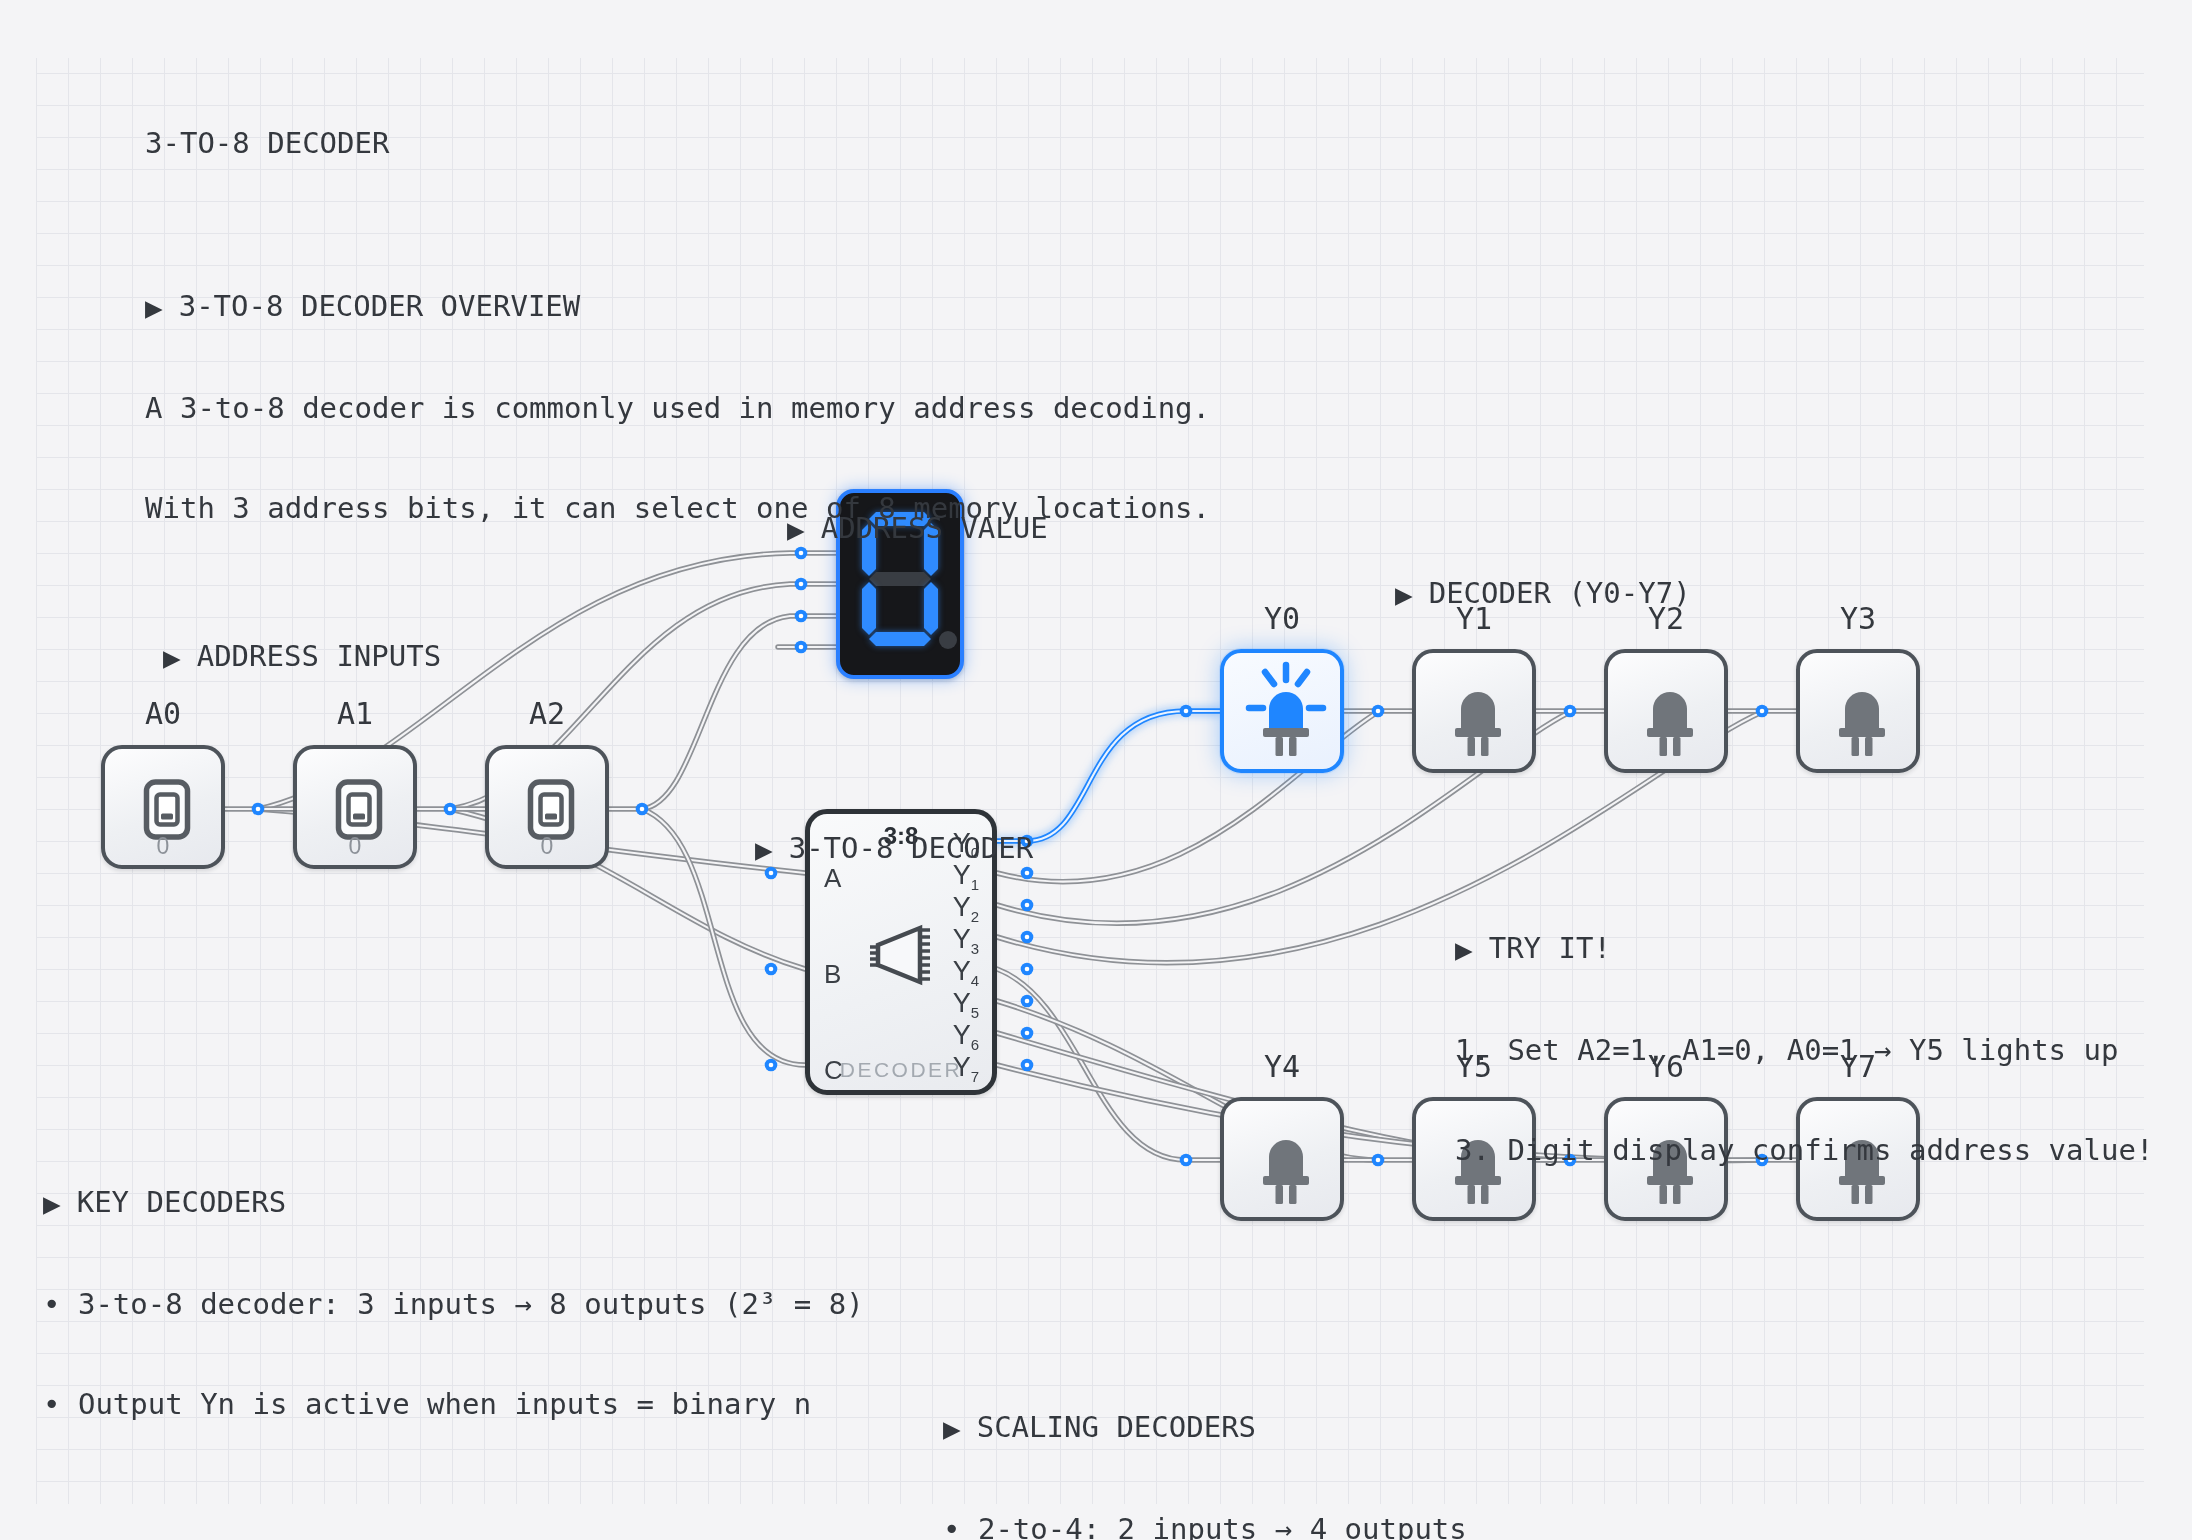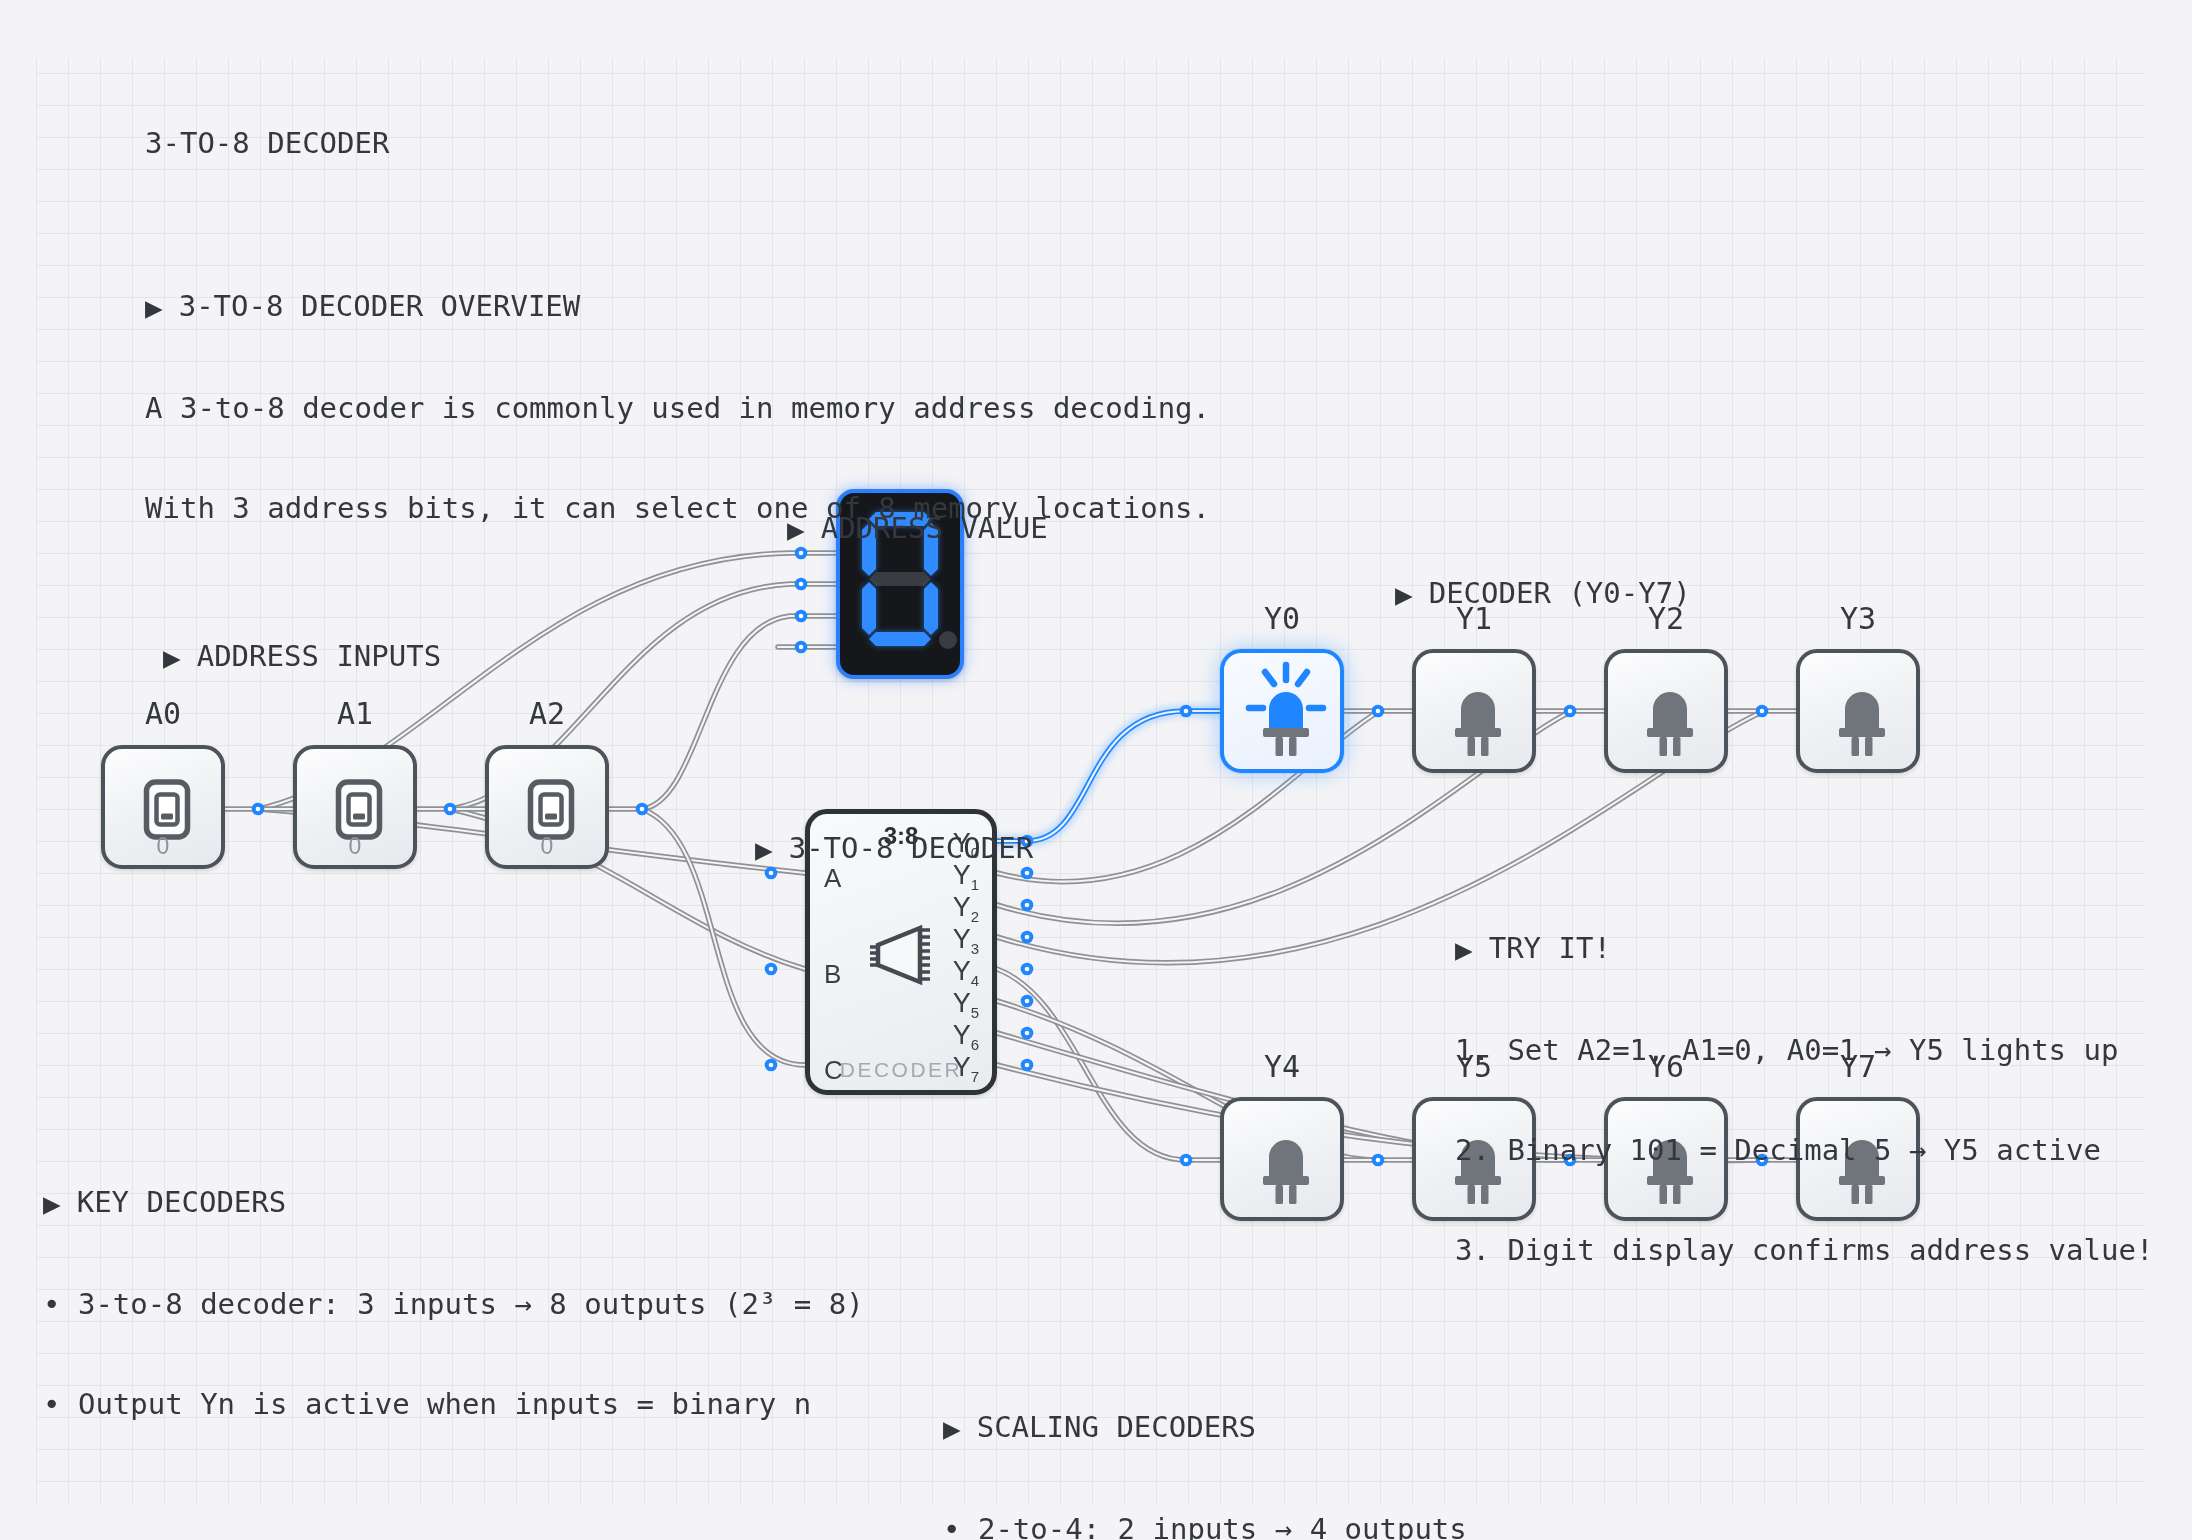--- a/index.html
+++ b/index.html
@@ -207,21 +207,20 @@
     <div class="sec-h"><span class="tri">▶</span><span>DECODER (Y0-Y7)</span></div>
   </div>
 
   <div class="tblock" style="left:755px;top:753px">
     <div class="sec-h"><span class="tri">▶</span><span>3-TO-8 DECODER</span></div>
   </div>
 
   <div class="tblock" style="left:1455px;top:853px">
     <div class="sec-h"><span class="tri">▶</span><span>TRY IT!</span></div>
     <div>1. Set A2=1, A1=0, A0=1 → Y5 lights up</div>
-    <div>2. Binary 101 = Decimal 5 → Y5 active</div>
     <div>3. Digit display confirms address value!</div>
   </div>
 
   <div class="tblock" style="left:43px;top:1107px">
     <div class="sec-h"><span class="tri">▶</span><span>KEY DECODERS</span></div>
     <div>• 3-to-8 decoder: 3 inputs → 8 outputs (2³ = 8)</div>
     <div>• Output Yn is active when inputs = binary n</div>
     
   </div>
 

